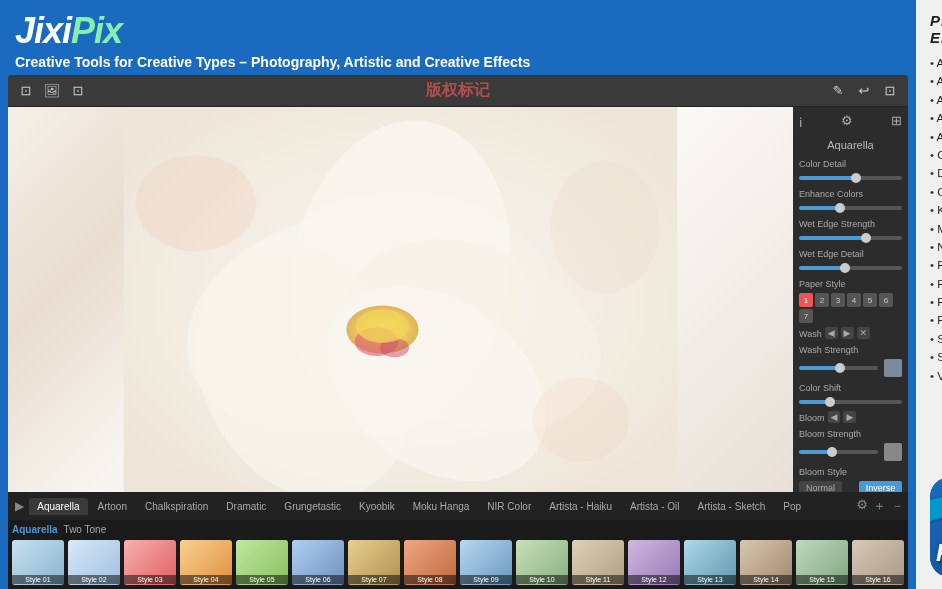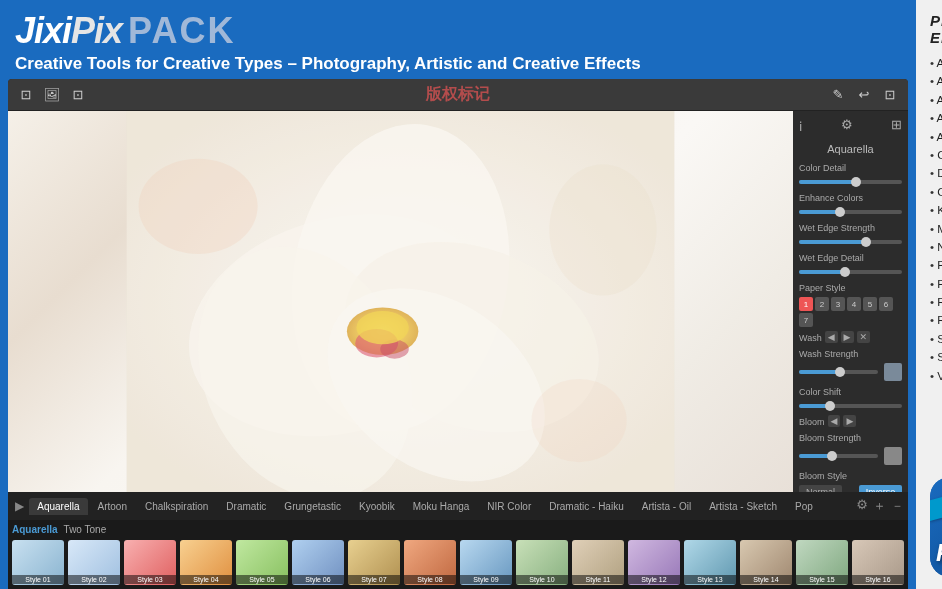--- a/index.html
+++ b/index.html
@@ -57,21 +57,21 @@
 
     .logo-pack {
       font-size: 36px;
       font-weight: 900;
       color: #a0b8d8;
       letter-spacing: 2px;
       margin-left: 6px;
     }
 
     .tagline {
-      font-size: 17px;
+      font-size: 14px;
       font-weight: bold;
       color: white;
       margin-top: 2px;
     }
 
     
     .app-area {
       flex: 1;
       margin: 0 8px 0 8px;
       background: #2a2a2a;
@@ -410,23 +410,22 @@
 </head>
 <body>
 
 <div class="main-container">
 
   <div class="left-panel">
 
     <div class="header">
       <div class="logo-line">
         <span class="logo-jixi">
-          <span style="color:white;text-align:center;">Jixi</span><span style="color:#e5e5e5;">Pix</span>
+          <span style="color:white;text-align:center;">Jixi</span><span style="color:#86efac;">Pix</span>
         </span>
-        <span class="logo-pack">PACK</span>
       </div>
       <div class="tagline">Creative Tools for Creative Types – Photography, Artistic and Creative Effects</div>
     </div>
 
     <div class="app-area">
 
       <div class="toolbar">
         <span class="toolbar-icon">⊡</span>
         <span class="toolbar-icon">🖼</span>
         <span class="toolbar-icon">⊡</span>
@@ -572,21 +571,21 @@
       <div class="tabs-row">
         <span class="tab-arrow">▶</span>
         <div class="tab-item active">Aquarella</div>
         <div class="tab-item">Artoon</div>
         <div class="tab-item">Chalkspiration</div>
         <div class="tab-item">Dramatic</div>
         <div class="tab-item">Grungetastic</div>
         <div class="tab-item">Kyoobik</div>
         <div class="tab-item">Moku Hanga</div>
         <div class="tab-item">NIR Color</div>
-        <div class="tab-item">Dramatic - Haiku</div>
+        <div class="tab-item">Artista - Haiku</div>
         <div class="tab-item">Artista - Oil</div>
         <div class="tab-item">Artista - Sketch</div>
         <div class="tab-item">Pop</div>
         <div class="tab-icons">
           <span>⚙</span>
           <span>＋</span>
           <span>－</span>
         </div>
       </div>
 

